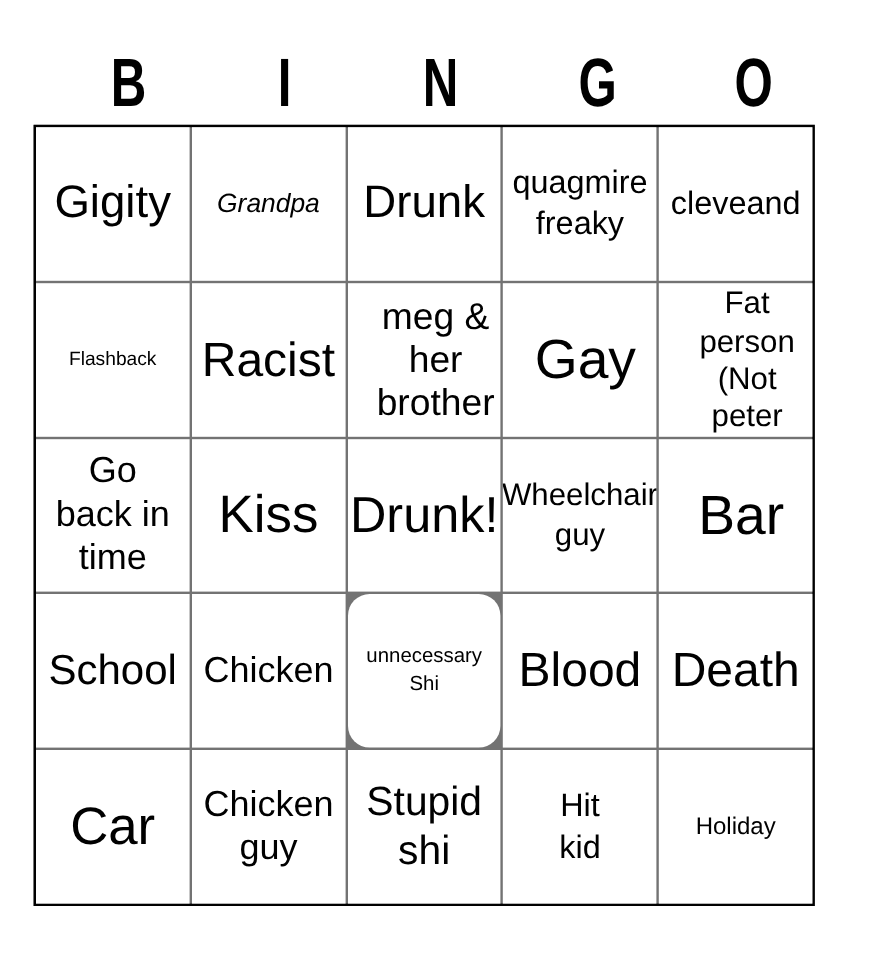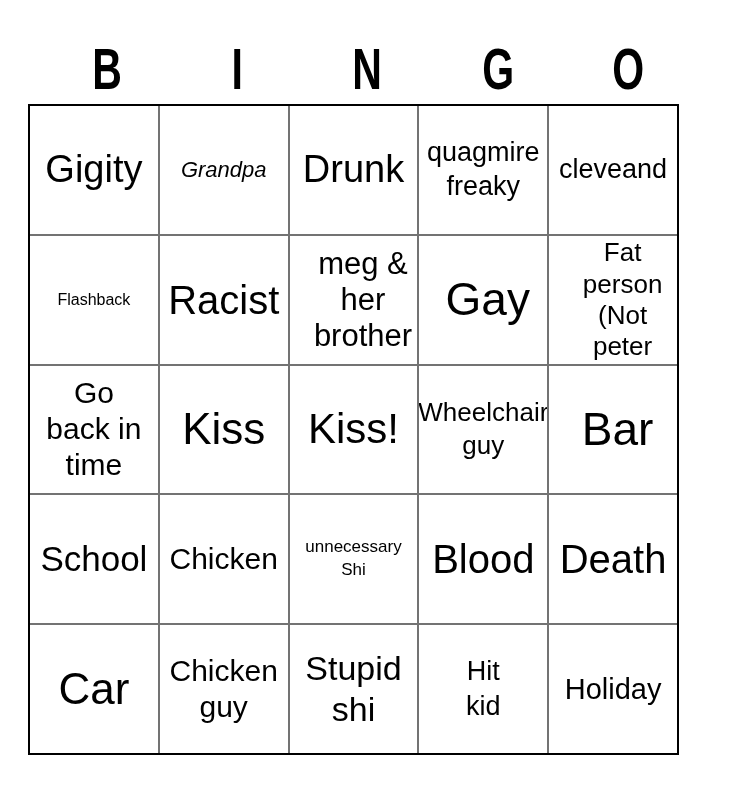--- a/index.html
+++ b/index.html
@@ -57,27 +57,27 @@
     justify-content: center;
     text-align: center;
     white-space: pre-line;
     line-height: 1.2;
     padding: 1px;
     box-sizing: border-box;
     overflow: hidden;
   }
 
   
-  .fs17 { font-size: 17px; line-height: 1.35; }
+  .fs17 { font-size: 17px; line-height: 1.35; border-radius: 18px; }
   .fs21 { font-size: 26px; line-height: 1.3; }
   .fs24 { font-size: 16px; }
   .fs26 { font-size: 26px; padding-left: 20px; }
   .fs27 { font-size: 27px; line-height: 1.25; }
   .fs28 { font-size: 22px; font-style: italic; }
-  .fs29 { font-size: 29px; }
+  .fs29 { font-size: 20px; }
   .fs30 { font-size: 30px; }
   .fs31 { font-size: 31px; line-height: 1.15; padding-left: 20px; }
   .fs34 { font-size: 34px; }
   .fs35 { font-size: 35px; }
   .fs38 { font-size: 38px; }
   .fs40 { font-size: 40px; text-align: center; }
   .fs40t { font-size: 27px; line-height: 1.3; }
   .fs42 { font-size: 42px; }
   .fs44 { font-size: 44px; }
   .fs46 { font-size: 46px; padding-left: 10px; }
@@ -108,21 +108,21 @@
 brother</div>
   <div class="cell fs46">Gay</div>
   <div class="cell fs26">Fat
 person
 (Not peter</div>
 
   <div class="cell fs30">Go
 back in
 time</div>
   <div class="cell fs44">Kiss</div>
-  <div class="cell fs42">Kiss!</div>
+  <div class="cell fs42">Drunk!</div>
   <div class="cell fs21">Wheelchair
 guy</div>
   <div class="cell fs46">Bar</div>
 
   <div class="cell fs35">School</div>
   <div class="cell fs30">Chicken</div>
   <div class="cell fs17">unnecessary
 Shi</div>
   <div class="cell fs40">Blood</div>
   <div class="cell fs40">Death</div>

